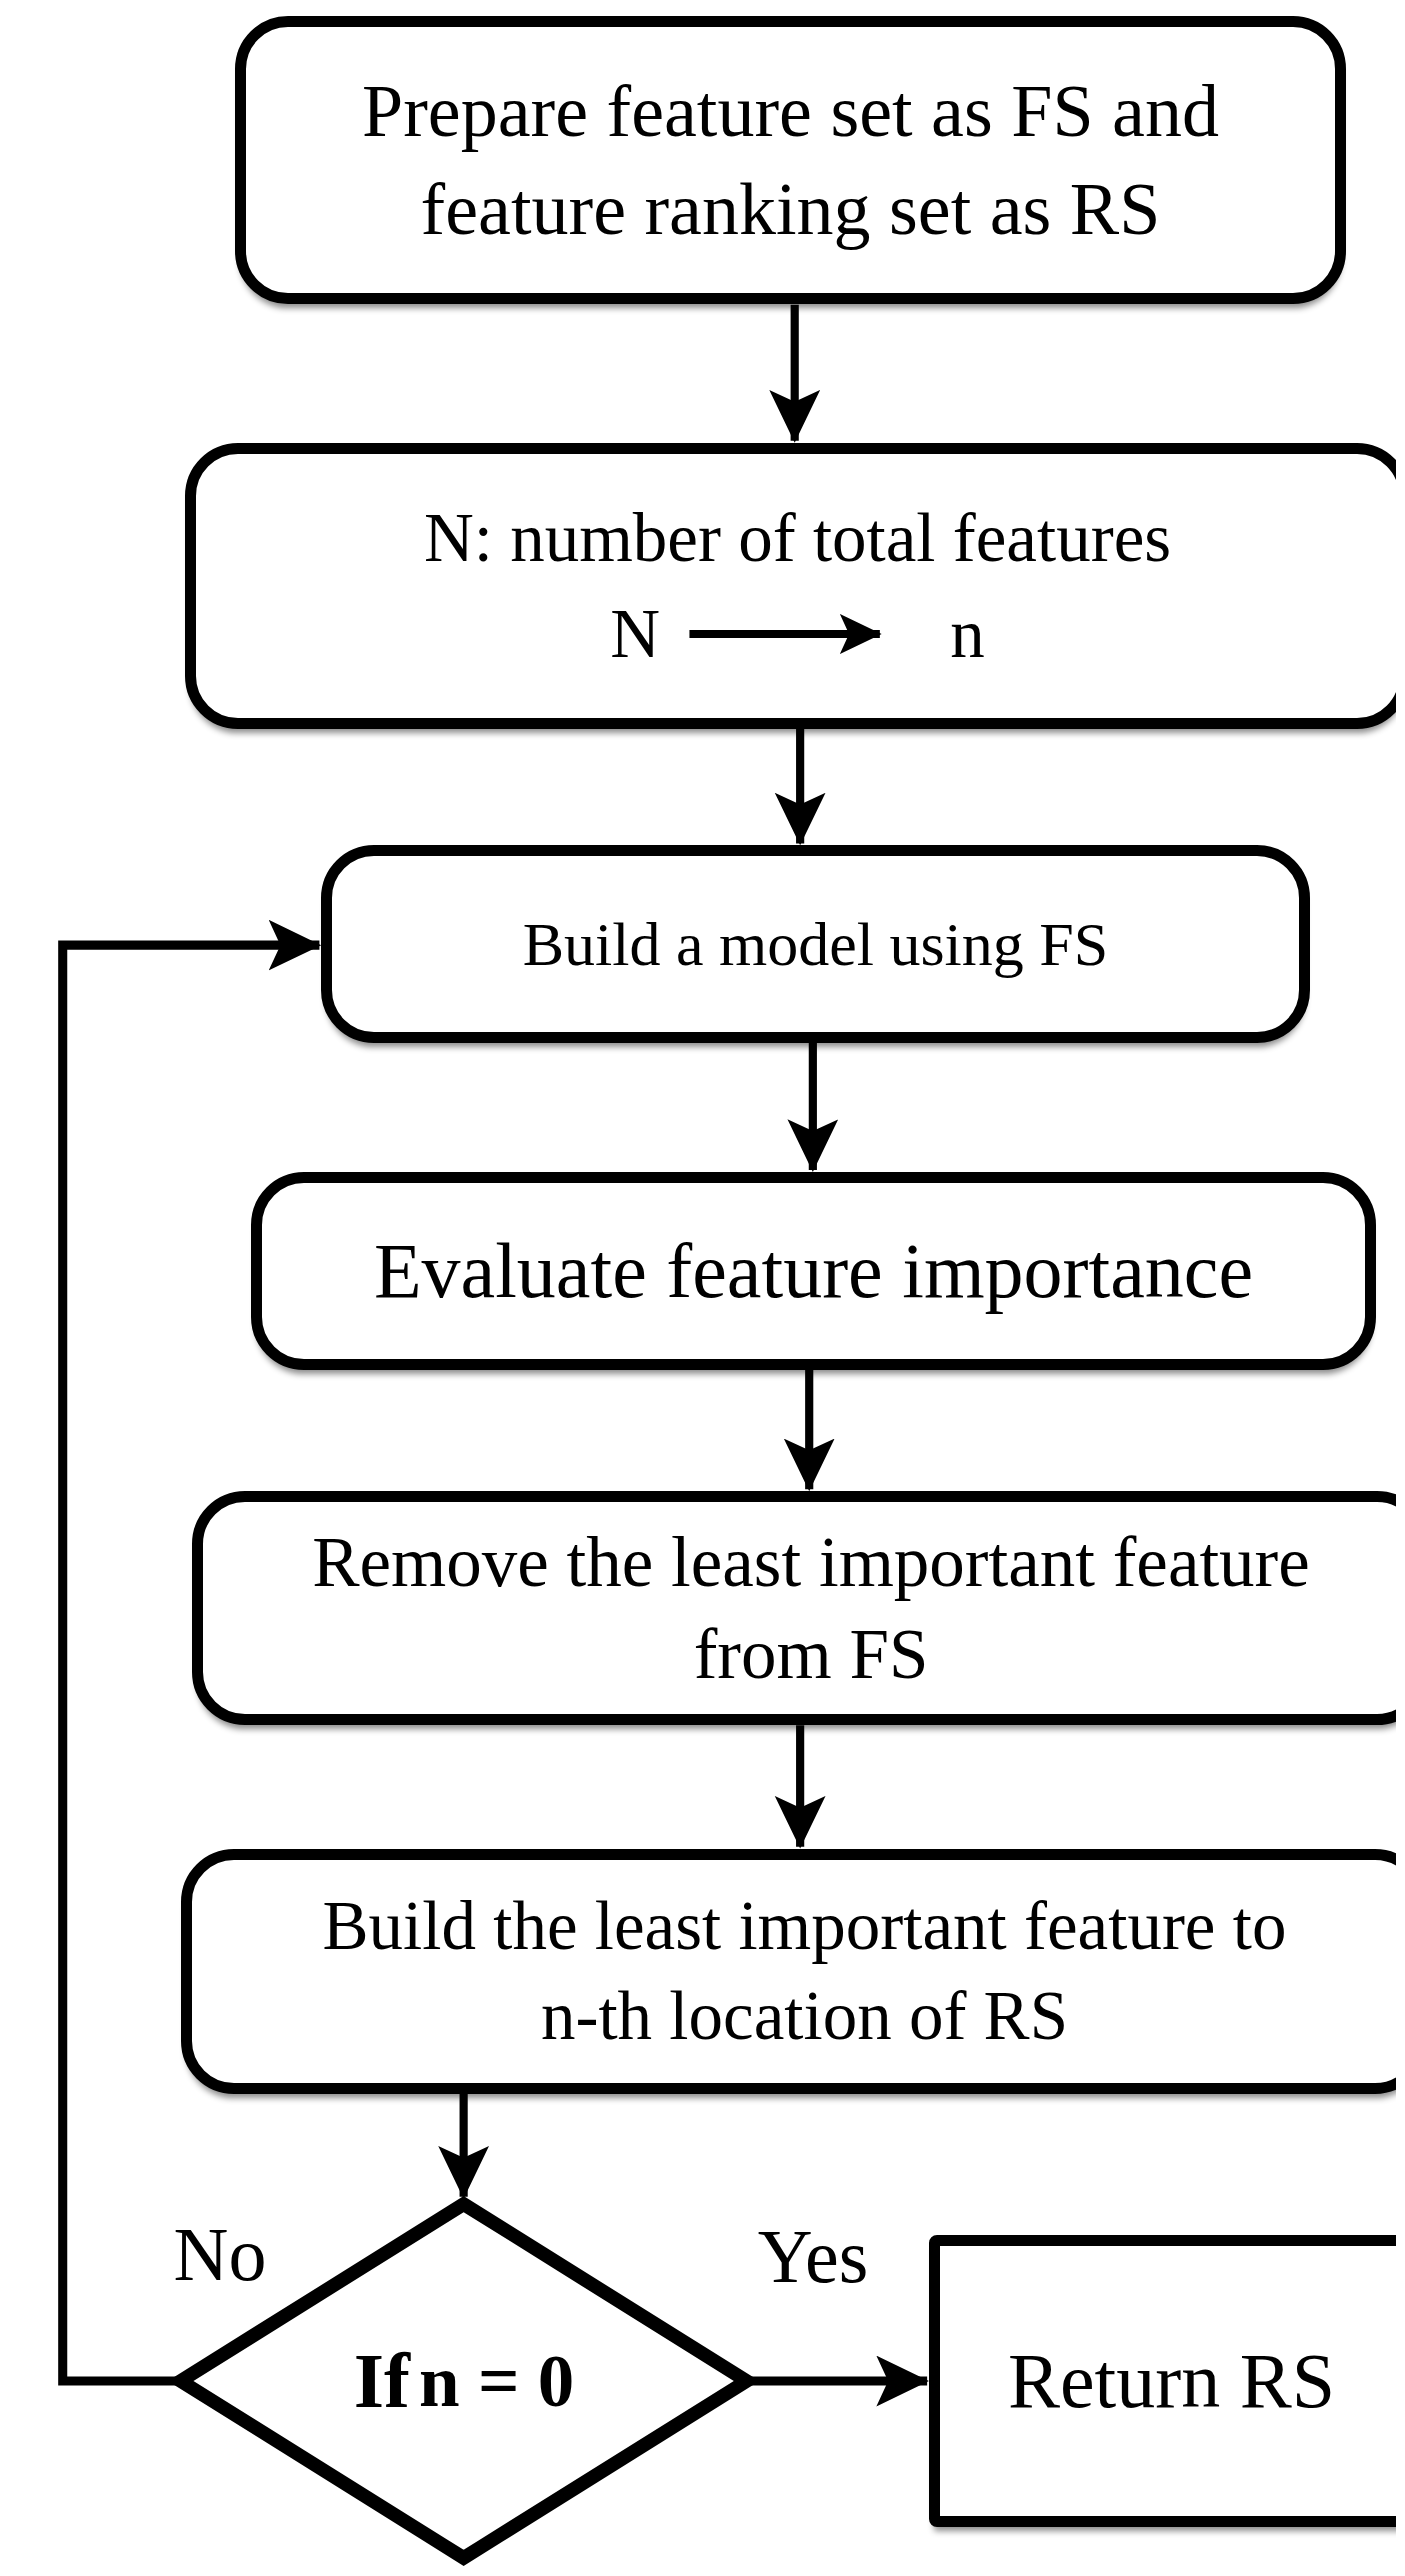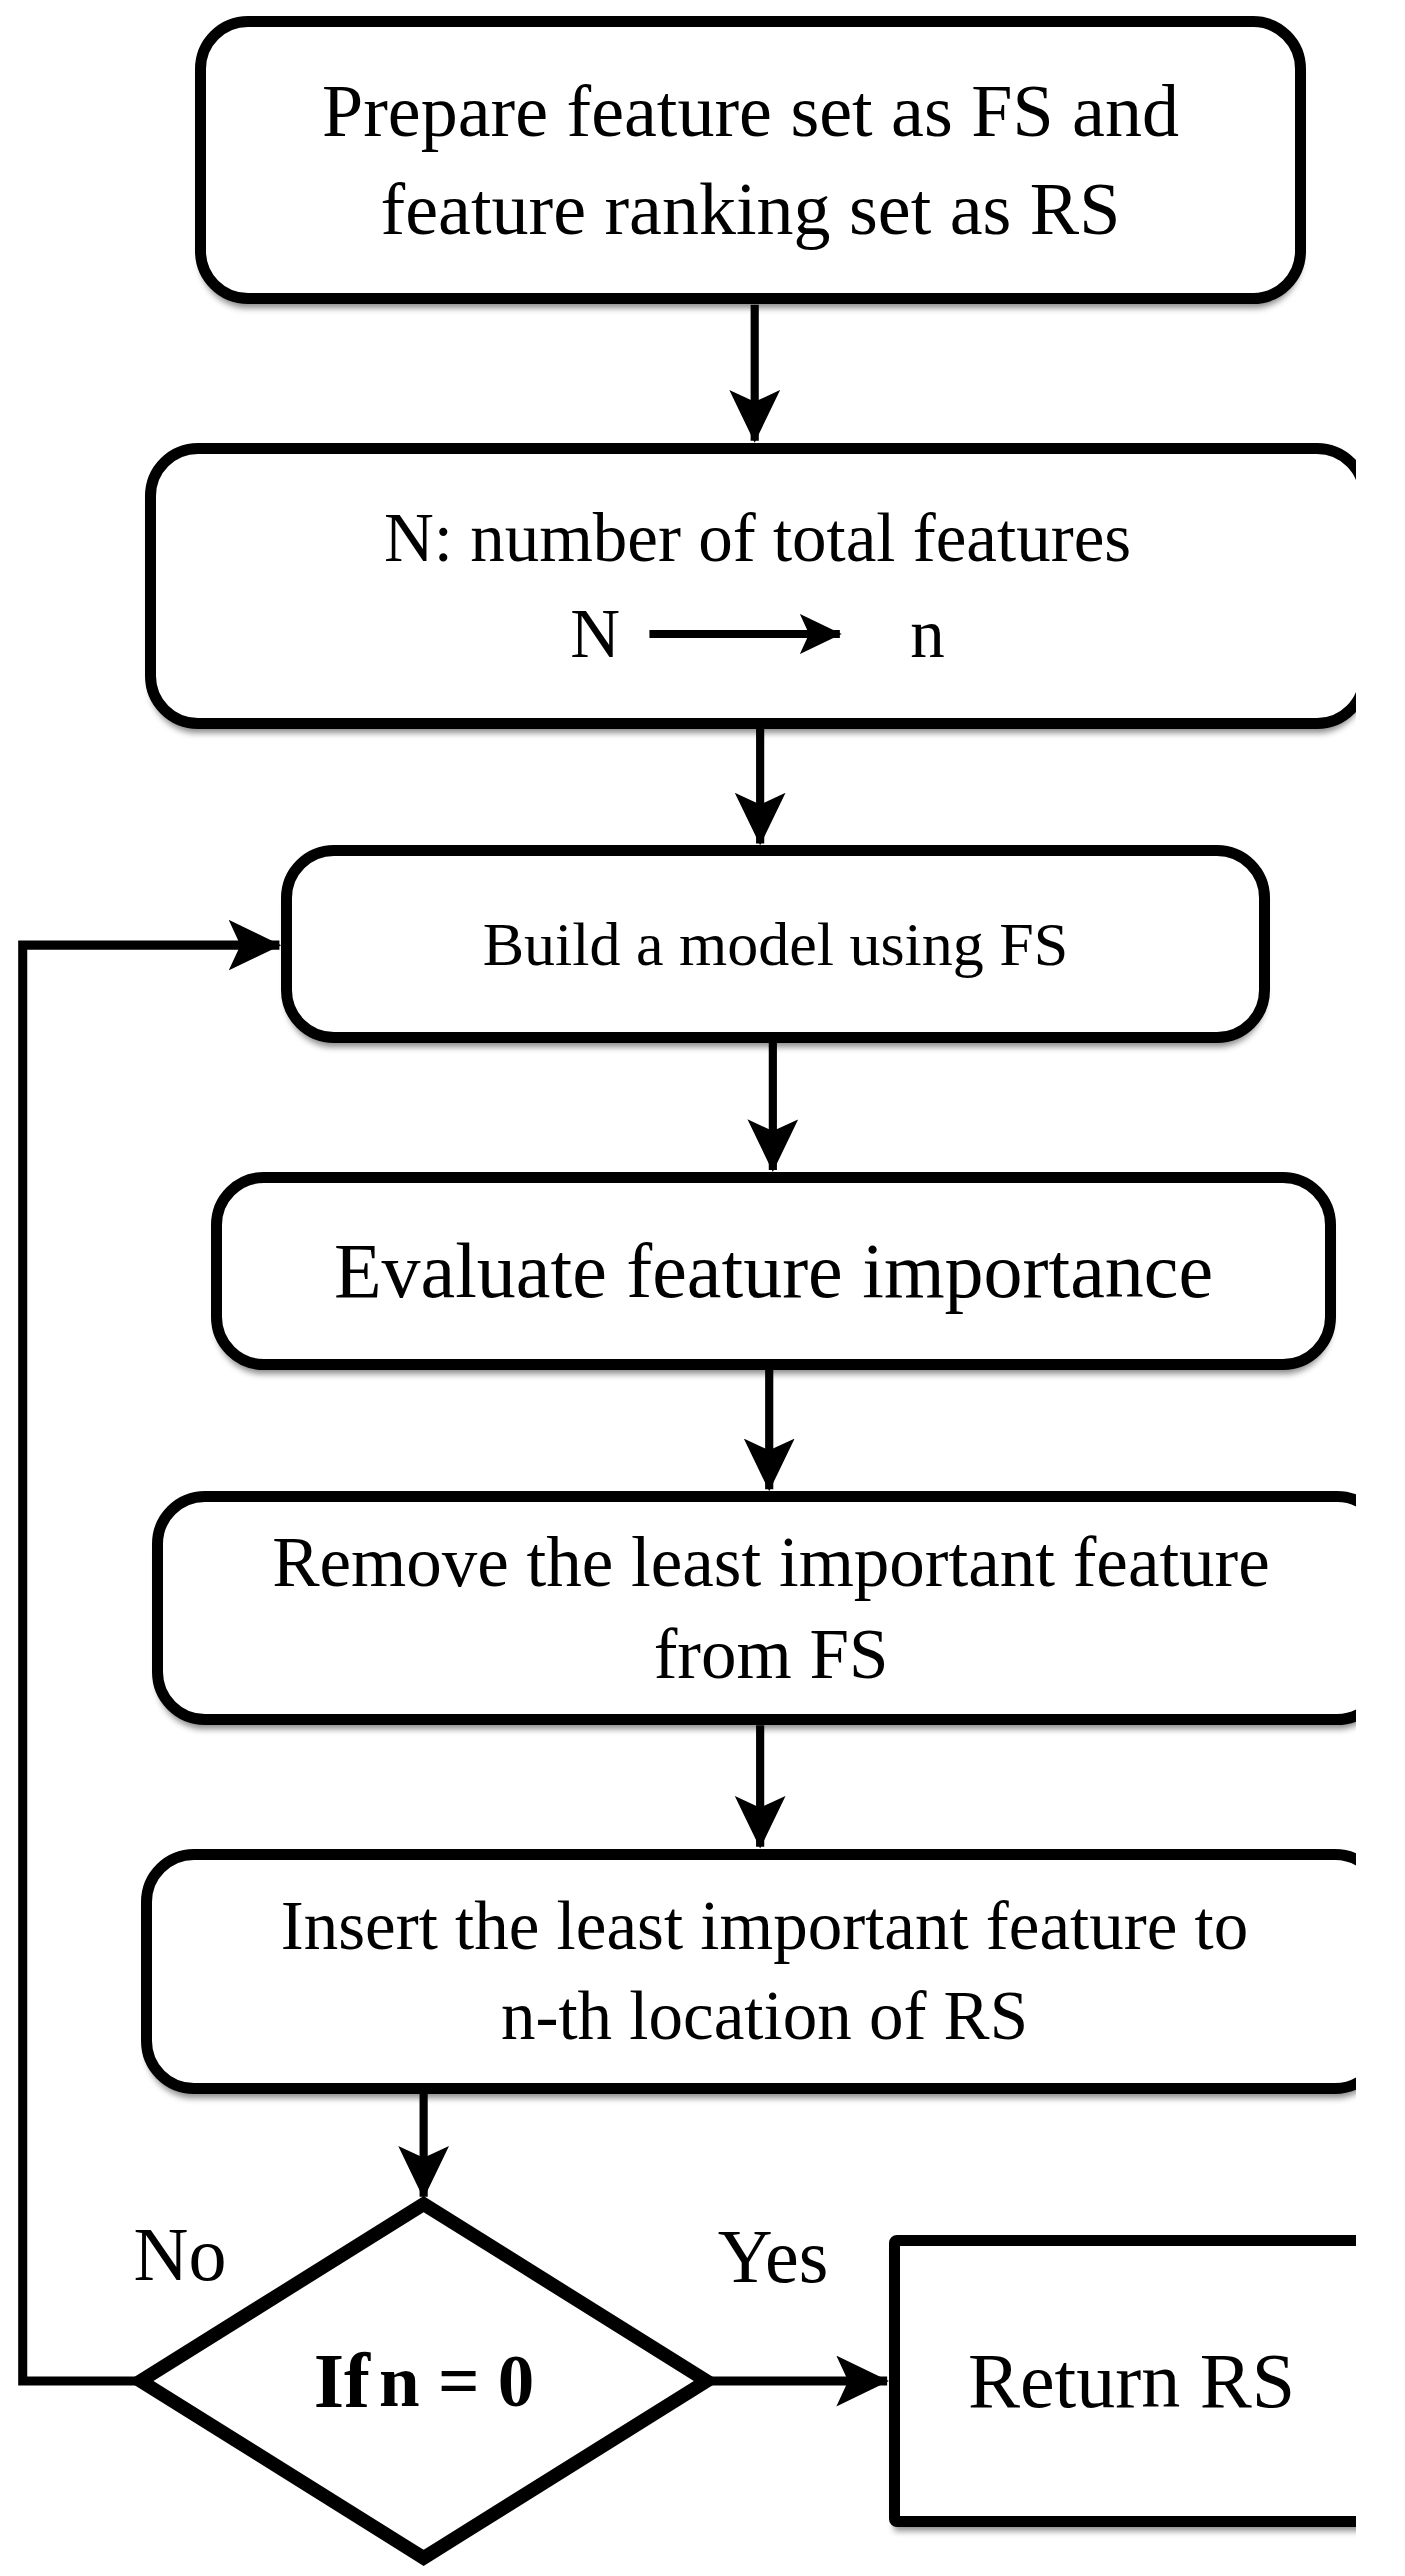--- a/index.html
+++ b/index.html
@@ -8,20 +8,21 @@
     background: #fff;
     font-family: "Liberation Serif", "DejaVu Serif", serif;
     color: var(--stroke, #000);
   }
   .canvas {
     position: relative;
     width: 1356px;
     height: 2576px;
     background: var(--bg, #fff);
     overflow: hidden;
+    margin-left: 40px;
   }
   .connectors {
     position: absolute;
     inset: 0;
     z-index: 1;
     color: var(--stroke, #000);
   }
   .node {
     position: absolute;
     z-index: 2;
@@ -138,21 +139,21 @@
   <div class="node node-evaluate">
     <div class="line">Evaluate feature importance</div>
   </div>
 
   <div class="node node-remove">
     <div class="line">Remove the least important feature</div>
     <div class="line">from FS</div>
   </div>
 
   <div class="node node-insert">
-    <div class="line">Insert the least important feature to</div>
+    <div class="line">Build the least important feature to</div>
     <div class="line">n-th location of RS</div>
   </div>
 
   <div class="decision-text">
     <div class="line-if">If</div>
     <div class="line-cond">n = 0</div>
   </div>
 
   <div class="edge-label label-no">No</div>
   <div class="edge-label label-yes">Yes</div>

